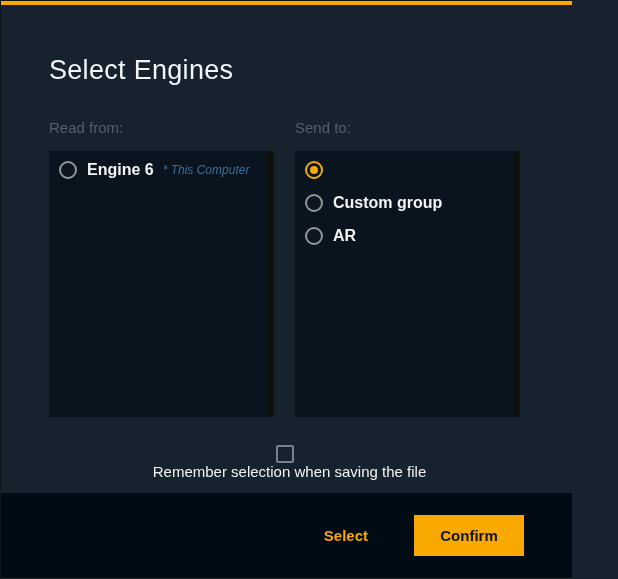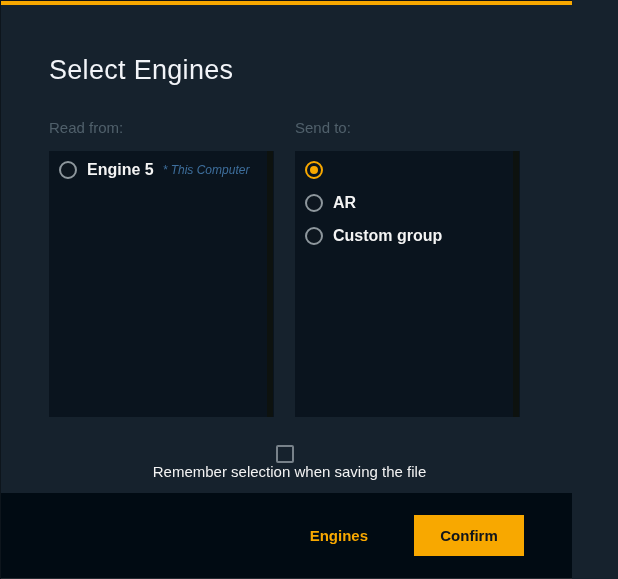--- a/index.html
+++ b/index.html
@@ -150,58 +150,58 @@
 
     <div class="columns">
 
       <div class="column">
         <div class="col-label">Read from:</div>
         <div class="panel">
           <div class="option">
             <span class="radio">
                 <span class="dot"></span>
               </span>
-            <span class="option-label">Engine 5</span>
+            <span class="option-label">Engine 6</span>
             <span class="option-note">* This Computer</span>
           </div>
           <div class="scroll-track"></div>
         </div>
       </div>
 
       <div class="column">
         <div class="col-label">Send to:</div>
         <div class="panel">
           <div class="option">
             <span class="radio selected">
                 <span class="dot"></span>
               </span>
           </div>
           <div class="option">
             <span class="radio">
                 <span class="dot"></span>
               </span>
+            <span class="option-label">Custom group</span>
+          </div>
+          <div class="option">
+            <span class="radio">
+                <span class="dot"></span>
+              </span>
             <span class="option-label">AR</span>
-          </div>
-          <div class="option">
-            <span class="radio">
-                <span class="dot"></span>
-              </span>
-            <span class="option-label">Custom group</span>
           </div>
           <div class="scroll-track"></div>
         </div>
       </div>
 
     </div>
 
     <div class="remember-row">
       <span class="checkbox"></span>
       <span class="checkbox-label">Remember selection when saving the file</span>
     </div>
 
   </div>
 
   <div class="footer">
-    <button class="cancel-button">Engines</button>
+    <button class="cancel-button">Select</button>
     <button class="confirm-button">Confirm</button>
   </div>
 
 </div>
 
 </body></html>

